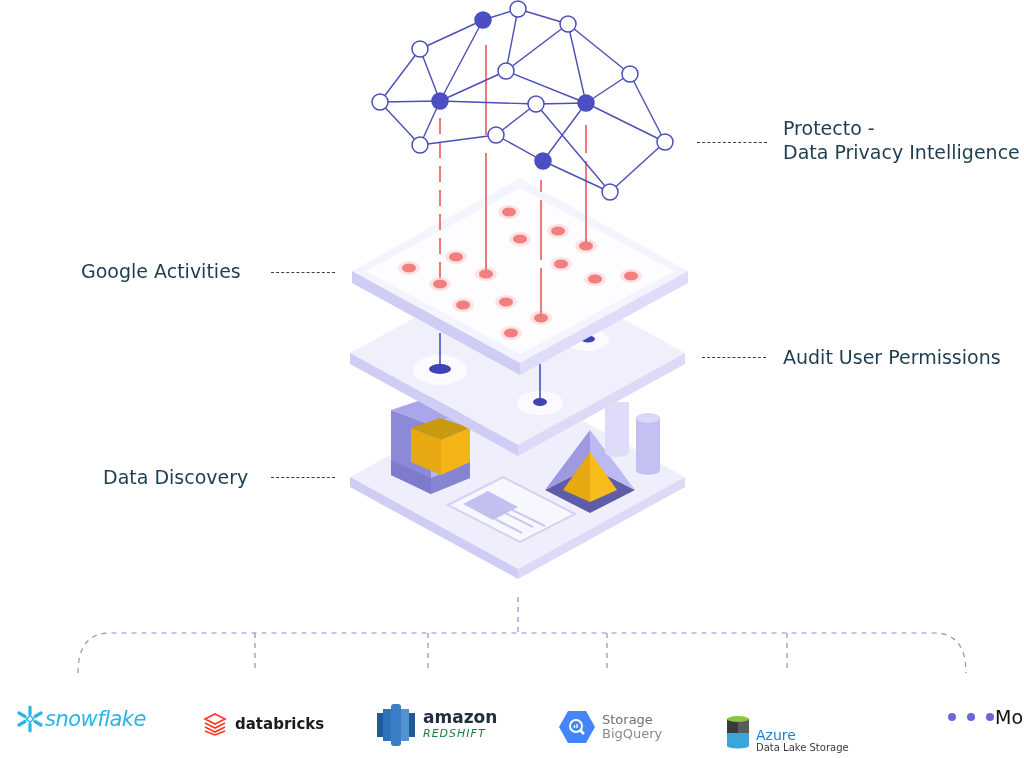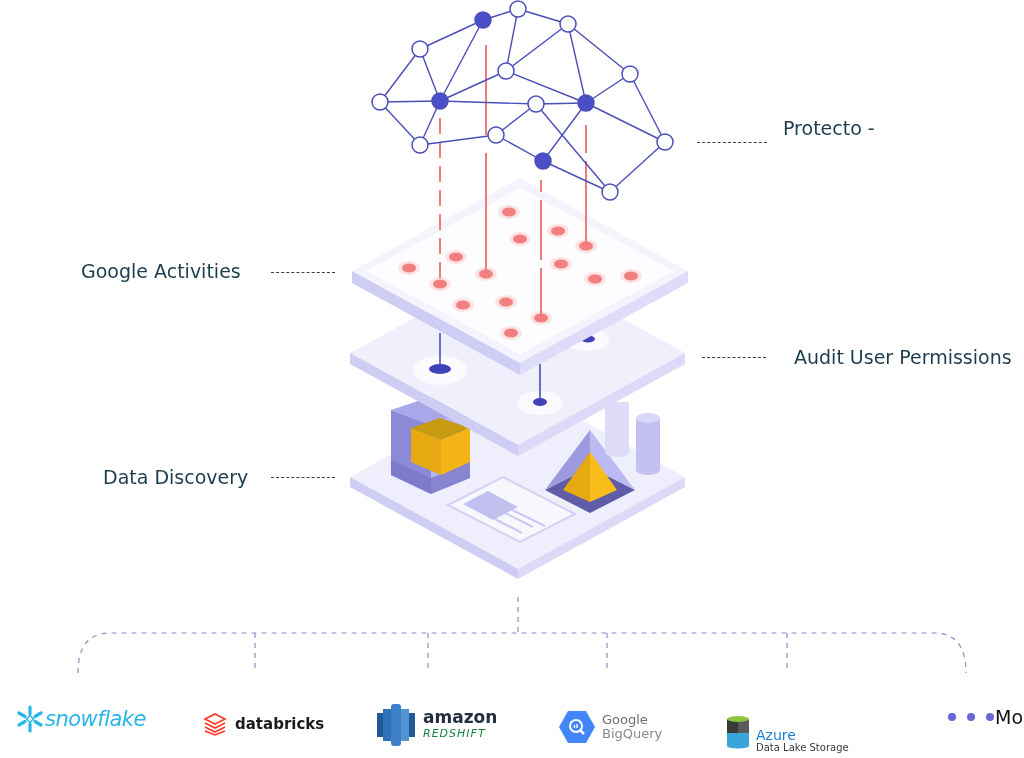--- a/index.html
+++ b/index.html
@@ -176,27 +176,28 @@
     <line x1="255" y1="633" x2="255" y2="673"></line>
     <line x1="428" y1="633" x2="428" y2="673"></line>
     <line x1="607" y1="633" x2="607" y2="673"></line>
     <line x1="787" y1="633" x2="787" y2="673"></line>
   </g>
 </svg>
 
 <div class="dash" style="left:697px; top:142px; width:70px;"></div>
 <div class="label" style="left:783px; top:116px;">
   <div>Protecto -</div>
+  <div>Data Privacy Intelligence</div>
 </div>
 
 <div class="label" style="left:81px; top:259px;">Google Activities</div>
 <div class="dash" style="left:271px; top:272px; width:64px;"></div>
 
 <div class="dash" style="left:702px; top:357px; width:64px;"></div>
-<div class="label" style="left:783px; top:345px;margin-left:11px;">Audit User Permissions</div>
+<div class="label" style="left:783px; top:345px;">Audit User Permissions</div>
 
 <div class="label" style="left:103px; top:465px;">Data Discovery</div>
 <div class="dash" style="left:271px; top:477px; width:64px;"></div>
 
 <div class="logo" style="left:15px; top:704px;font-style:italic;">
   <svg width="30" height="30" viewBox="0 0 30 30">
     <g stroke="#29b5e8" stroke-width="3.2" stroke-linecap="round" fill="none">
       <line x1="15" y1="3" x2="15" y2="10"></line>
         <line x1="15" y1="20" x2="15" y2="27"></line>
       <line x1="4" y1="9" x2="10" y2="12.5"></line>
@@ -237,21 +238,21 @@
 
 <div class="logo" style="left:558px; top:710px;">
   <svg width="38" height="34" viewBox="0 0 38 34">
     <polygon points="10,1 28,1 37,17 28,33 10,33 1,17" fill="#4386fa"></polygon>
     <circle cx="18" cy="16" r="6" fill="none" stroke="#fff" stroke-width="2"></circle>
     <line x1="22" y1="20" x2="26" y2="24" stroke="#fff" stroke-width="2.5"></line>
     <line x1="16.5" y1="15" x2="16.5" y2="18" stroke="#fff" stroke-width="1.4"></line>
     <line x1="19" y1="14" x2="19" y2="18" stroke="#fff" stroke-width="1.4"></line>
   </svg>
   <div style="margin-left:6px;">
-    <div class="t-google1">Google</div>
+    <div class="t-google1">Storage</div>
     <div class="t-google2">BigQuery</div>
   </div>
 </div>
 
 <div class="logo" style="left:726px; top:709px;">
   <svg width="24" height="34" viewBox="0 0 24 34">
     <rect x="1" y="4" width="22" height="27" fill="#3a3a3a"></rect>
     <rect x="12" y="4" width="11" height="27" fill="#5a5a5a"></rect>
     <rect x="1" y="18" width="22" height="13" fill="#3aa5d8"></rect>
     <ellipse cx="12" cy="31" rx="11" ry="2.5" fill="#3aa5d8"></ellipse>

